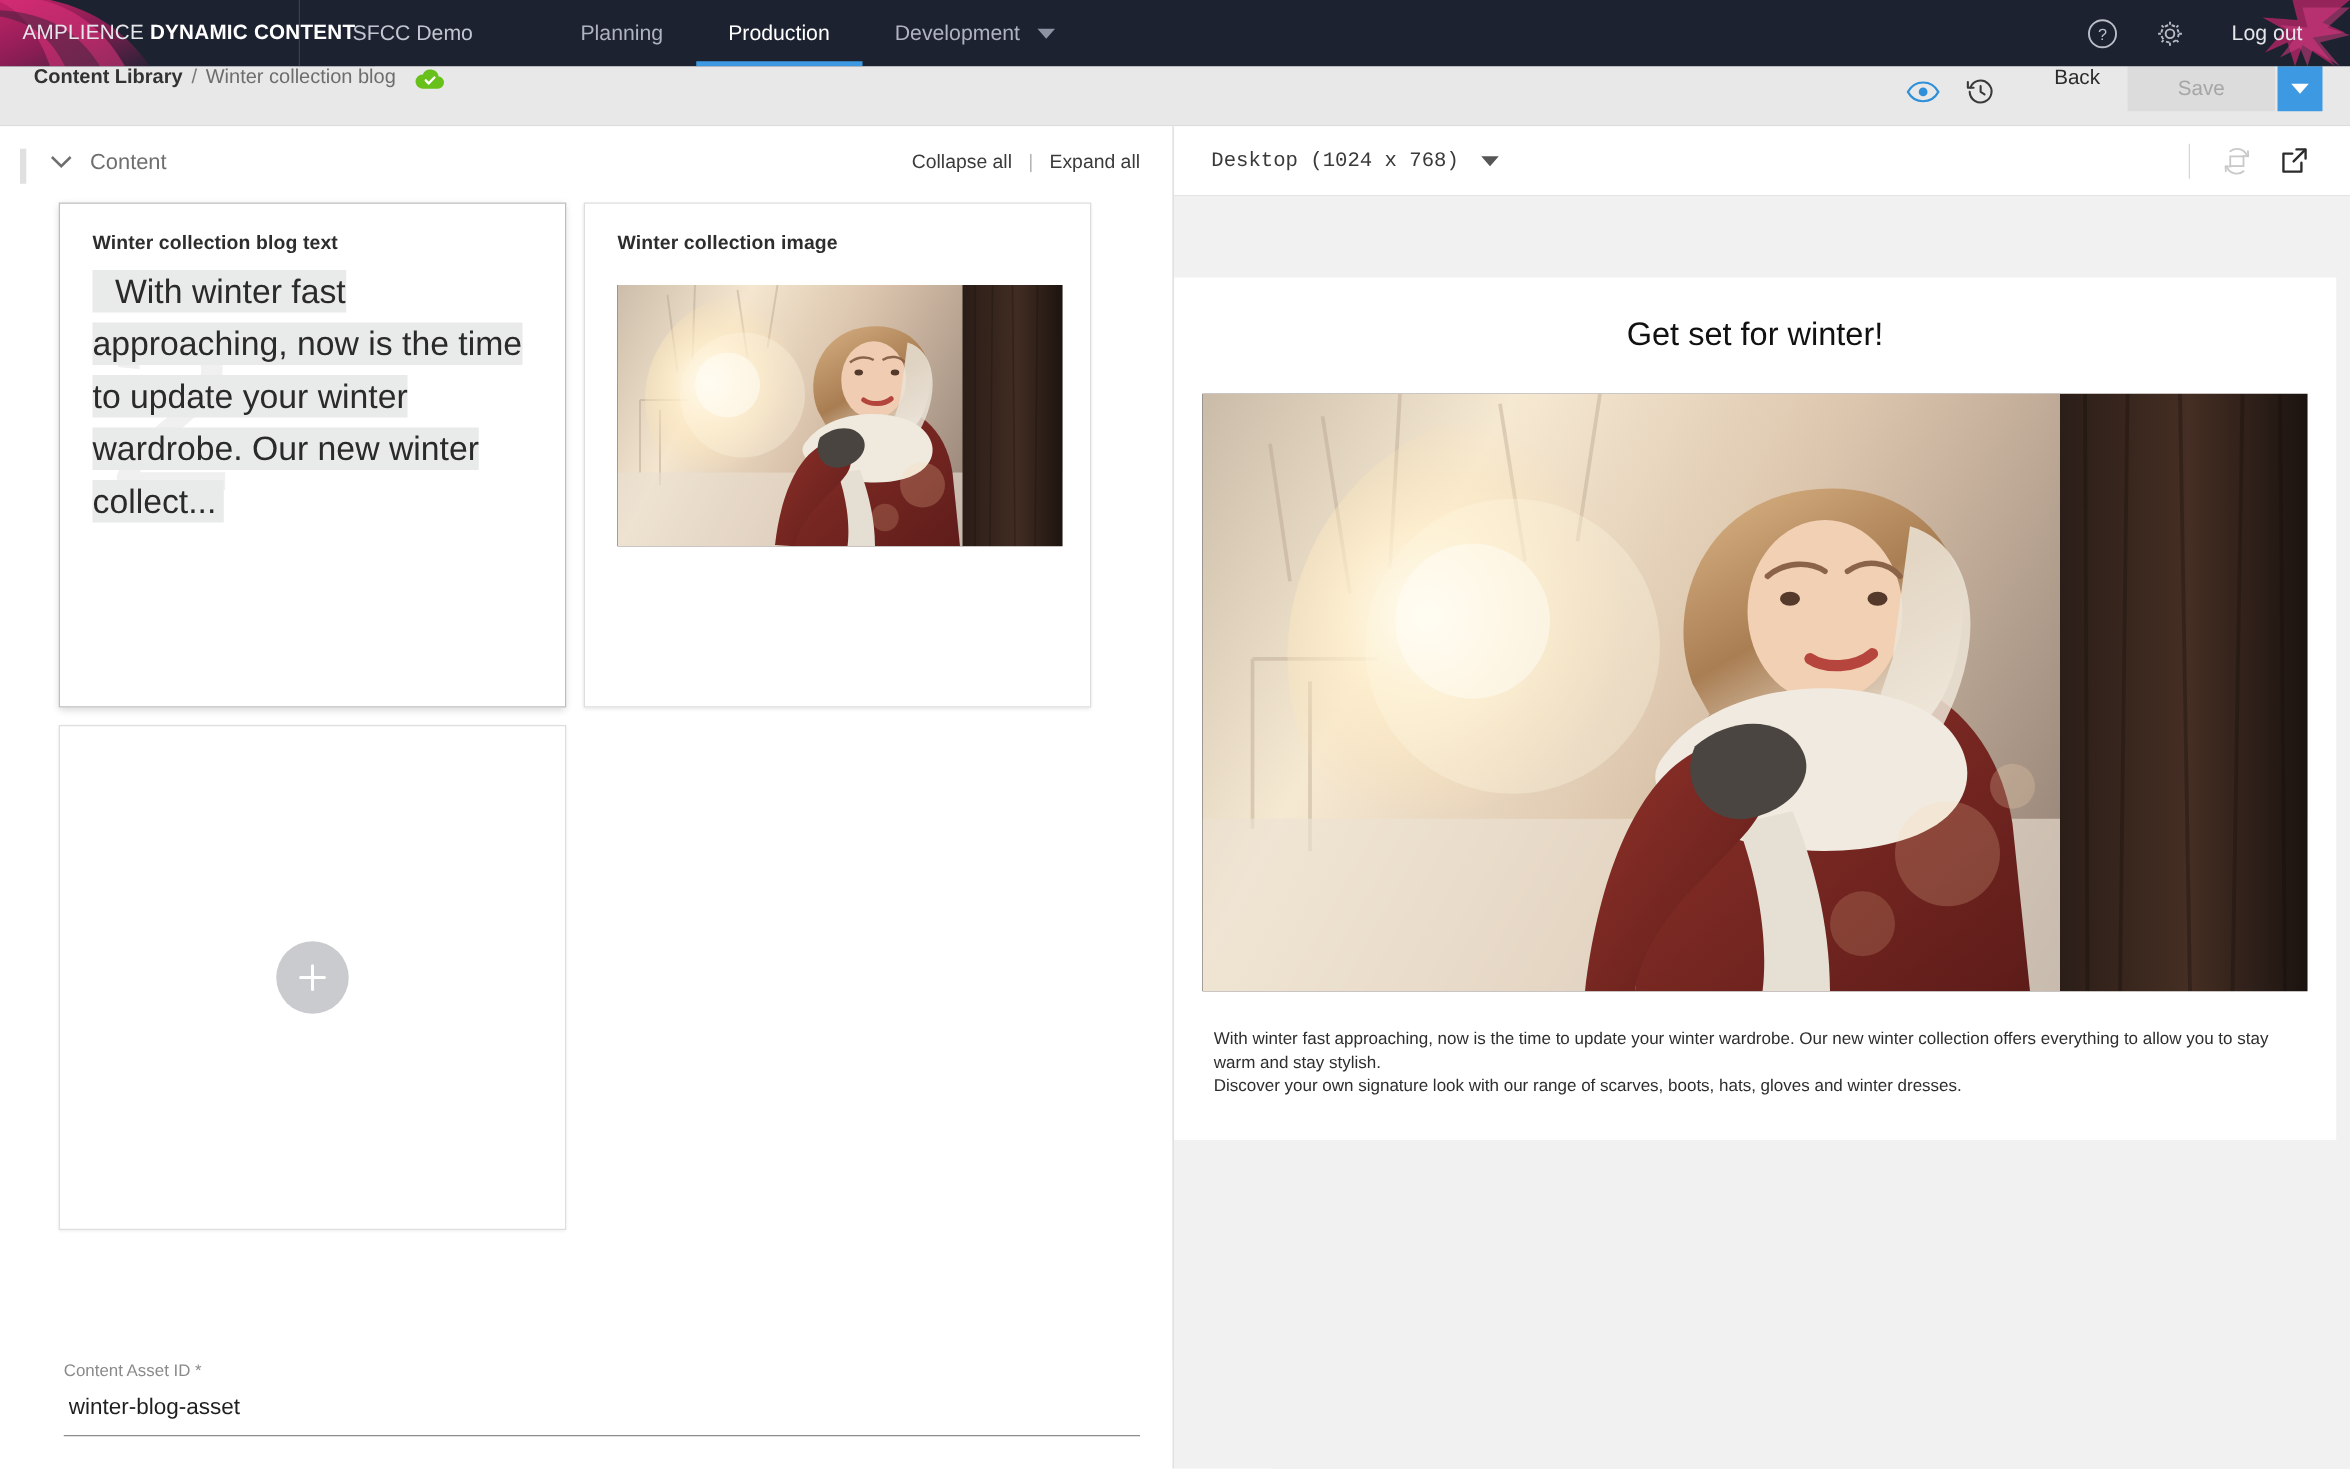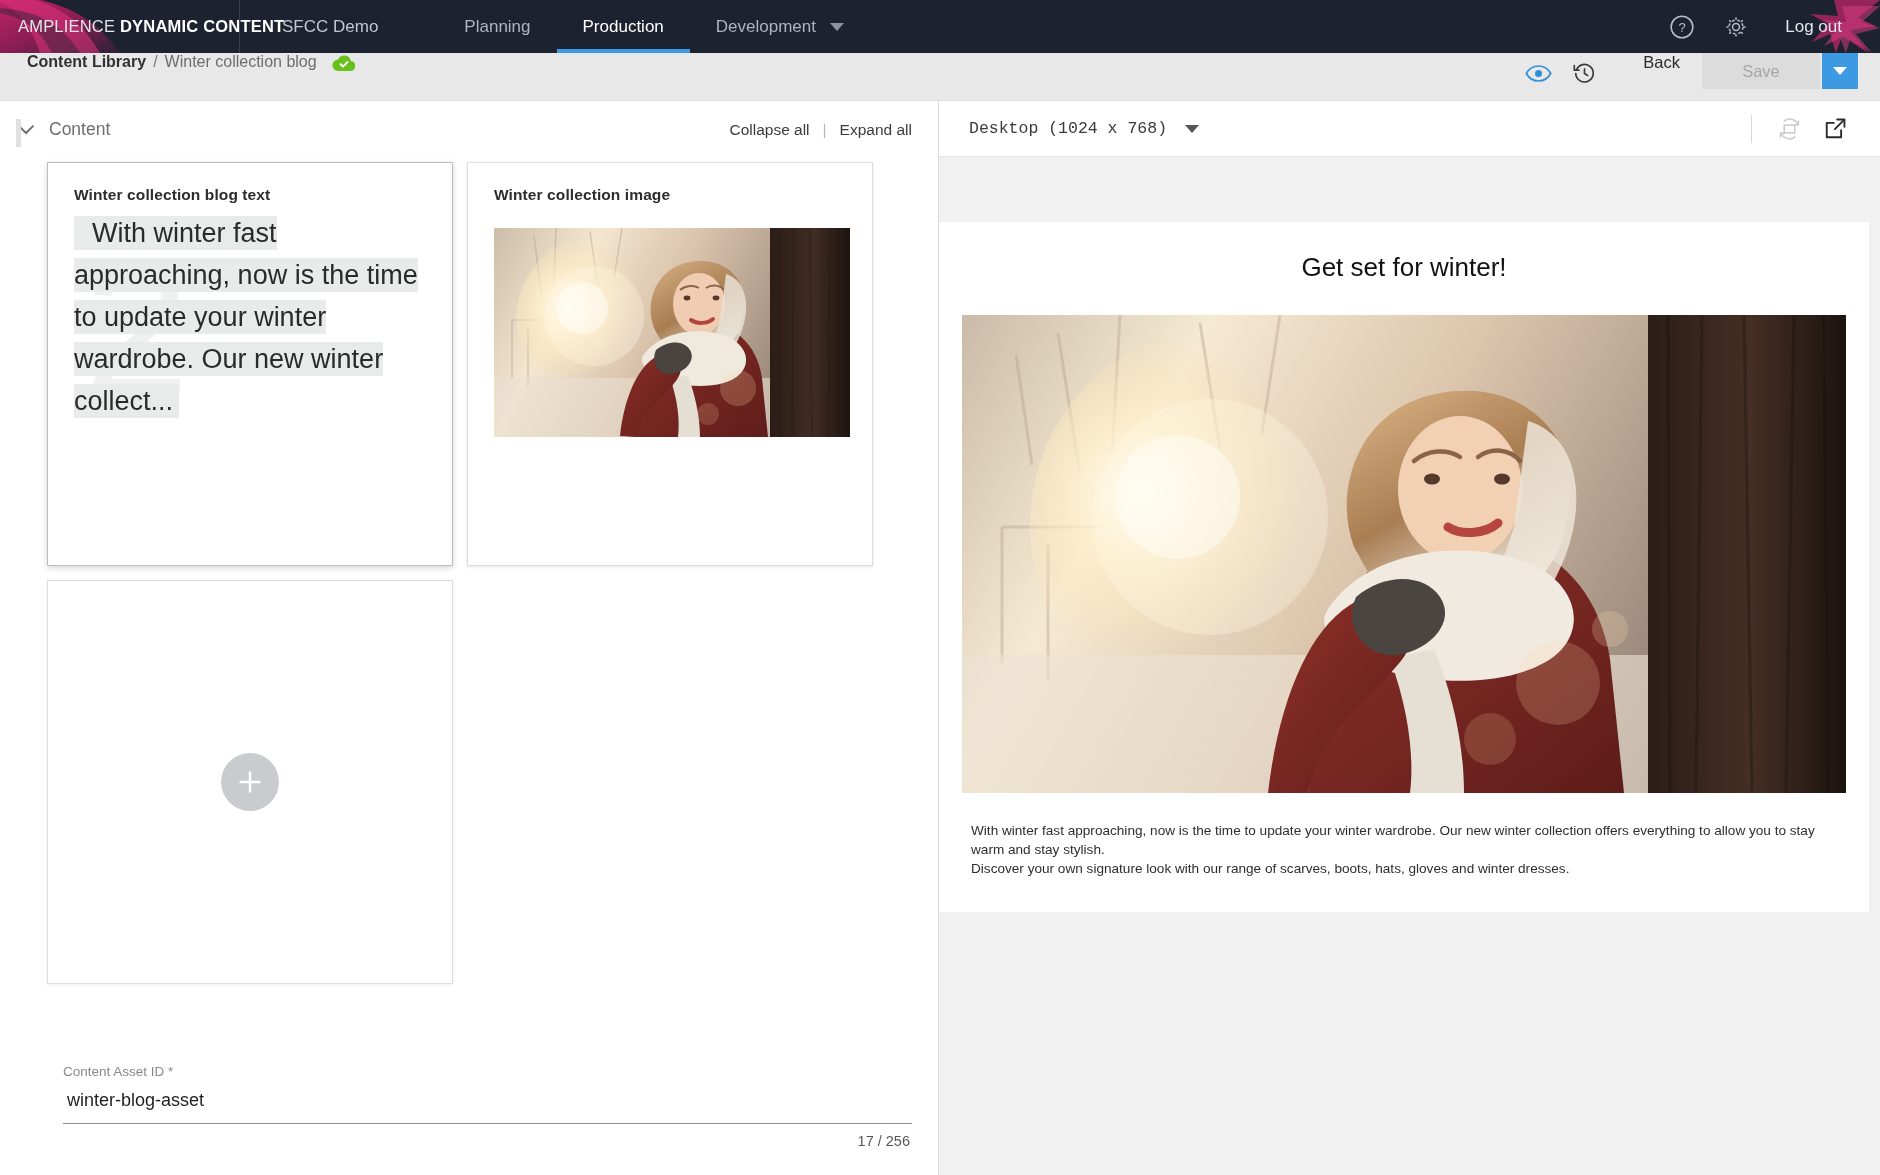--- a/index.html
+++ b/index.html
@@ -110,21 +110,21 @@
   
   .formpane {
     width: 939px;
     background: #ffffff;
     border-right: 1px solid #d8d8d8;
     position: relative;
     overflow: hidden;
   }
   .section-head {
     display: flex; align-items: center;
-    padding: 18px 26px 12px 17px;
+    padding: 18px 26px 12px 40px;
     position: relative;
   }
   .sec-accent {
     position: absolute; left: 16px; top: 18px; width: 5px; height: 28px; background: #e0e0e0;
   }
   .chev-down { margin-right: 14px; display: flex; align-items: center;}
   .sec-title { font-size: 17.5px; color: #6f6f6f; }
   .sec-spacer { flex: 1; }
   .link-btn { font-size: 15.5px; color: #3b3b3b; cursor: pointer; }
   .link-div { color: #b5b5b5; margin: 0 13px; font-size: 15.5px; }
@@ -173,21 +173,21 @@
     display: flex; align-items: center; justify-content: center;
     cursor: pointer;
   }
   .plus-circle {
     width: 58px; height: 58px; border-radius: 50%;
     background: #c9cbcf;
     display: flex; align-items: center; justify-content: center;
   }
 
   .field-area {
-    position: absolute; left: 16px; right: 0; bottom: 0;
+    position: absolute; left: 4px; right: 0; bottom: 0;
     padding: 0 26px 26px 47px;
     background: #ffffff;
   }
   .field-label { font-size: 13.5px; color: #8a8a8a; margin-bottom: 9px; }
   .field-input {
     width: 100%; border: none; border-bottom: 1.5px solid #8c8c8c;
     font-size: 18px; color: #1f1f1f; padding: 2px 0 12px 4px;
     font-family: "Liberation Sans", sans-serif;
     outline: none; background: transparent;
   }
@@ -423,21 +423,20 @@
           <svg width="30" height="30" viewBox="0 0 30 30">
             <path d="M15 5.5V24.5M5.5 15H24.5" stroke="#ffffff" stroke-width="2.4" stroke-linecap="round"></path>
           </svg>
         </span>
       </div>
     </div>
 
     <div class="field-area">
       <div class="field-label">Content Asset ID *</div>
       <input class="field-input" type="text" value="winter-blog-asset" style="">
-      <div class="field-count">17 / 256</div>
     </div>
   </div>
 
   <div class="previewpane">
 
     <div class="preview-bar">
       <div class="device-select">
         <span>Desktop (1024 x 768)</span>
         <span class="device-caret"></span>
       </div>

